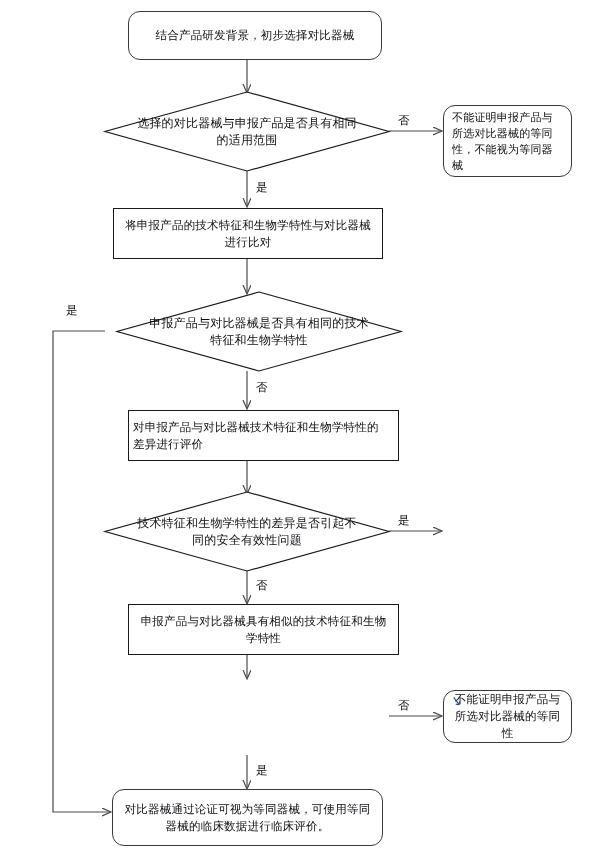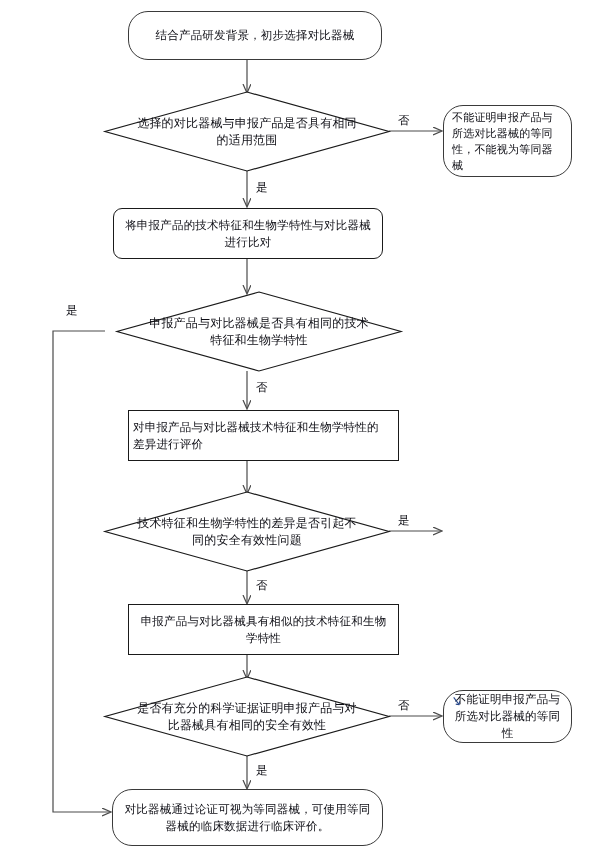--- a/index.html
+++ b/index.html
@@ -30,21 +30,21 @@
     letter-spacing: 0.2px;
     text-align: center;
     padding: 2px 8px;
   }
   .rect {
     border: 1px solid #1a1a1a;
     background: #ffffff;
   }
   .round {
     border: 1px solid #3a3a3a;
-    border-radius: 20px;
+    border-radius: 12px;
     background: #ffffff;
   }
   .align-left {
     justify-content: flex-start;
     text-align: left;
   }
   .node .txt { display: block; width: 100%; }
 
   
   .diamond {
@@ -151,21 +151,21 @@
   </div>
 
   <div class="edge-label" style="left:398px; top:113px;">否</div>
 
   <div class="edge-label" style="left:256px; top:180px;">是</div>
 
   <div class="node round align-left" style="left:443px; top:105px; width:129px; height:72px; font-size:11px; line-height:16px;">
     <span class="txt">不能证明申报产品与所选对比器械的等同性，不能视为等同器械</span>
   </div>
 
-  <div class="node rect" style="left:113px; top:208px; width:270px; height:51px;border-radius:9px;">
+  <div class="node rect" style="left:113px; top:208px; width:270px; height:51px;">
     <span class="txt">将申报产品的技术特征和生物学特性与对比器械进行比对</span>
   </div>
 
   <div class="diamond" style="left:117px; top:292px; width:284px; height:79px;">
     <svg width="284" height="79" viewBox="0 0 284 79" xmlns="http://www.w3.org/2000/svg">
       <polygon points="142,0 284,39.5 142,79 0,39.5" fill="#ffffff" stroke="#1a1a1a" stroke-width="1.2"></polygon>
     </svg>
     <div class="dlabel">
         <span>申报产品与对比器械是否具有相同的技术特征和生物学特性</span>
       </div>
@@ -190,28 +190,20 @@
 
   <div class="edge-label" style="left:398px; top:513px;">是</div>
 
   <div class="edge-label" style="left:256px; top:578px;">否</div>
 
 
   <div class="node rect" style="left:128px; top:604px; width:271px; height:51px;">
     <span class="txt">申报产品与对比器械具有相似的技术特征和生物学特性</span>
   </div>
 
-  <div class="diamond" style="left:105px; top:677px; width:284px; height:79px;">
-    <svg width="284" height="79" viewBox="0 0 284 79" xmlns="http://www.w3.org/2000/svg">
-      <polygon points="142,0 284,39.5 142,79 0,39.5" fill="#ffffff" stroke="#1a1a1a" stroke-width="1.2"></polygon>
-    </svg>
-    <div class="dlabel">
-        <span>是否有充分的科学证据证明申报产品与对比器械具有相同的安全有效性</span>
-      </div>
-  </div>
 
   <div class="edge-label" style="left:398px; top:698px;">否</div>
 
   <div class="edge-label" style="left:256px; top:763px;">是</div>
 
   <div class="node round" style="left:443px; top:690px; width:129px; height:53px;">
     <span class="txt">不能证明申报产品与所选对比器械的等同性</span>
   </div>
 
   <div class="cursor-arrow" style="left:451px; top:694px;">↘</div>

